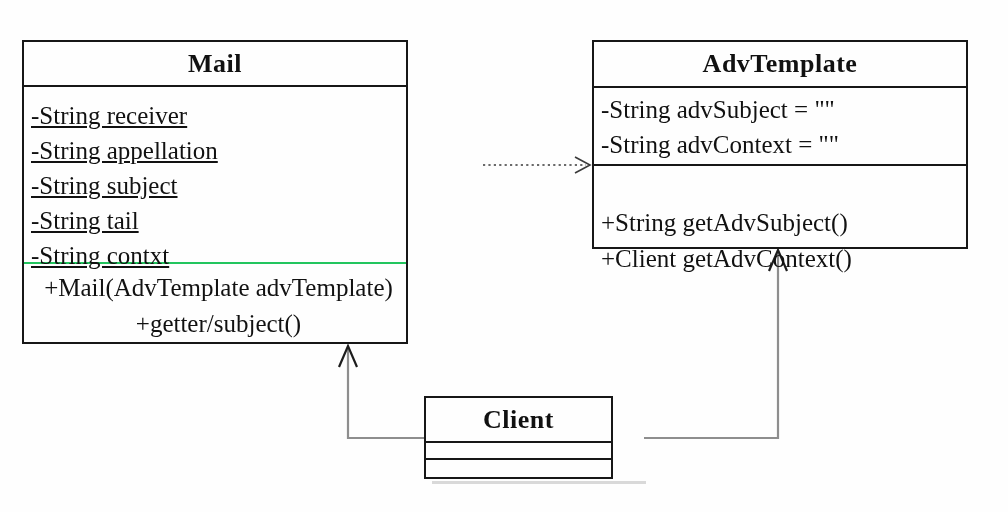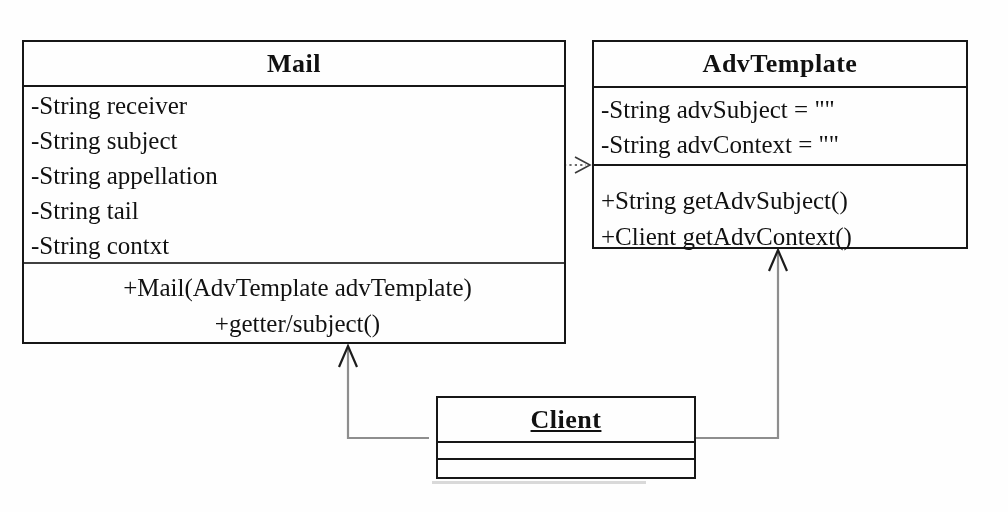--- a/index.html
+++ b/index.html
@@ -35,33 +35,33 @@
   .uml-compartment {
     box-sizing: border-box;
     font-size: 25px;
     padding-left: 7px;
   }
   .uml-compartment .member {
     white-space: nowrap;
     line-height: 35px;
   }
   
-  .box-mail        { left: 22px;  top: 40px;  width: 544px; height: 304px; }
+  .box-mail        { left: 22px;  top: 40px;  width: 386px; height: 304px; }
   .box-mail .uml-title { height: 45px; line-height: 43px; }
-  .box-mail .attrs { height: 177px; border-bottom: 2px solid #404040; padding-top: 1px; }
+  .box-mail .attrs { height: 177px; border-bottom: 2px solid #22c55e; padding-top: 11px; text-decoration: underline; }
   .box-mail .methods { padding-top: 6px; text-align: center; }
   .box-mail .methods .member { line-height: 36px; }
   
   .box-advtemplate { left: 592px; top: 40px;  width: 376px; height: 209px; }
   .box-advtemplate .uml-title { height: 46px; line-height: 44px; }
   .box-advtemplate .attrs { height: 78px; border-bottom: 2px solid #171717; padding-top: 4px; }
-  .box-advtemplate .methods { padding-top: 17px; }
+  .box-advtemplate .methods { padding-top: 7px; margin-top: 32px; }
   .box-advtemplate .methods .member { line-height: 36px; }
   
-  .box-client      { left: 436px; top: 396px; width: 260px; height: 83px; text-decoration: underline; }
+  .box-client      { left: 424px; top: 396px; width: 189px; height: 83px; }
   .box-client .uml-title { height: 45px; line-height: 43px; }
   .box-client .attrs { height: 17px; border-bottom: 2px solid #171717; }
   .box-client .methods { height: 15px; }
   
   .client-shadow {
     position: absolute;
     left: 432px; top: 481px; width: 214px; height: 3px;
     background: #c9c9c9; opacity: 0.7;
   }
 </style>
@@ -85,22 +85,22 @@
     <g>
       <polyline points="644,438 778,438 778,253" fill="none" stroke="#8e8e8e" stroke-width="2.2"></polyline>
       <polyline points="769,271 778,250 787,271" fill="none" stroke="#1d1d1d" stroke-width="2.2"></polyline>
     </g>
   </svg>
 
   <div class="uml-class box-mail">
     <div class="uml-title">Mail</div>
     <div class="uml-compartment attrs">
       <div class="member">-String receiver</div>
+      <div class="member">-String appellation</div>
       <div class="member">-String subject</div>
-      <div class="member">-String appellation</div>
       <div class="member">-String tail</div>
       <div class="member">-String contxt</div>
     </div>
     <div class="uml-compartment methods">
       <div class="member">+Mail(AdvTemplate advTemplate)</div>
       <div class="member">+getter/subject()</div>
     </div>
   </div>
 
   <div class="uml-class box-advtemplate">

